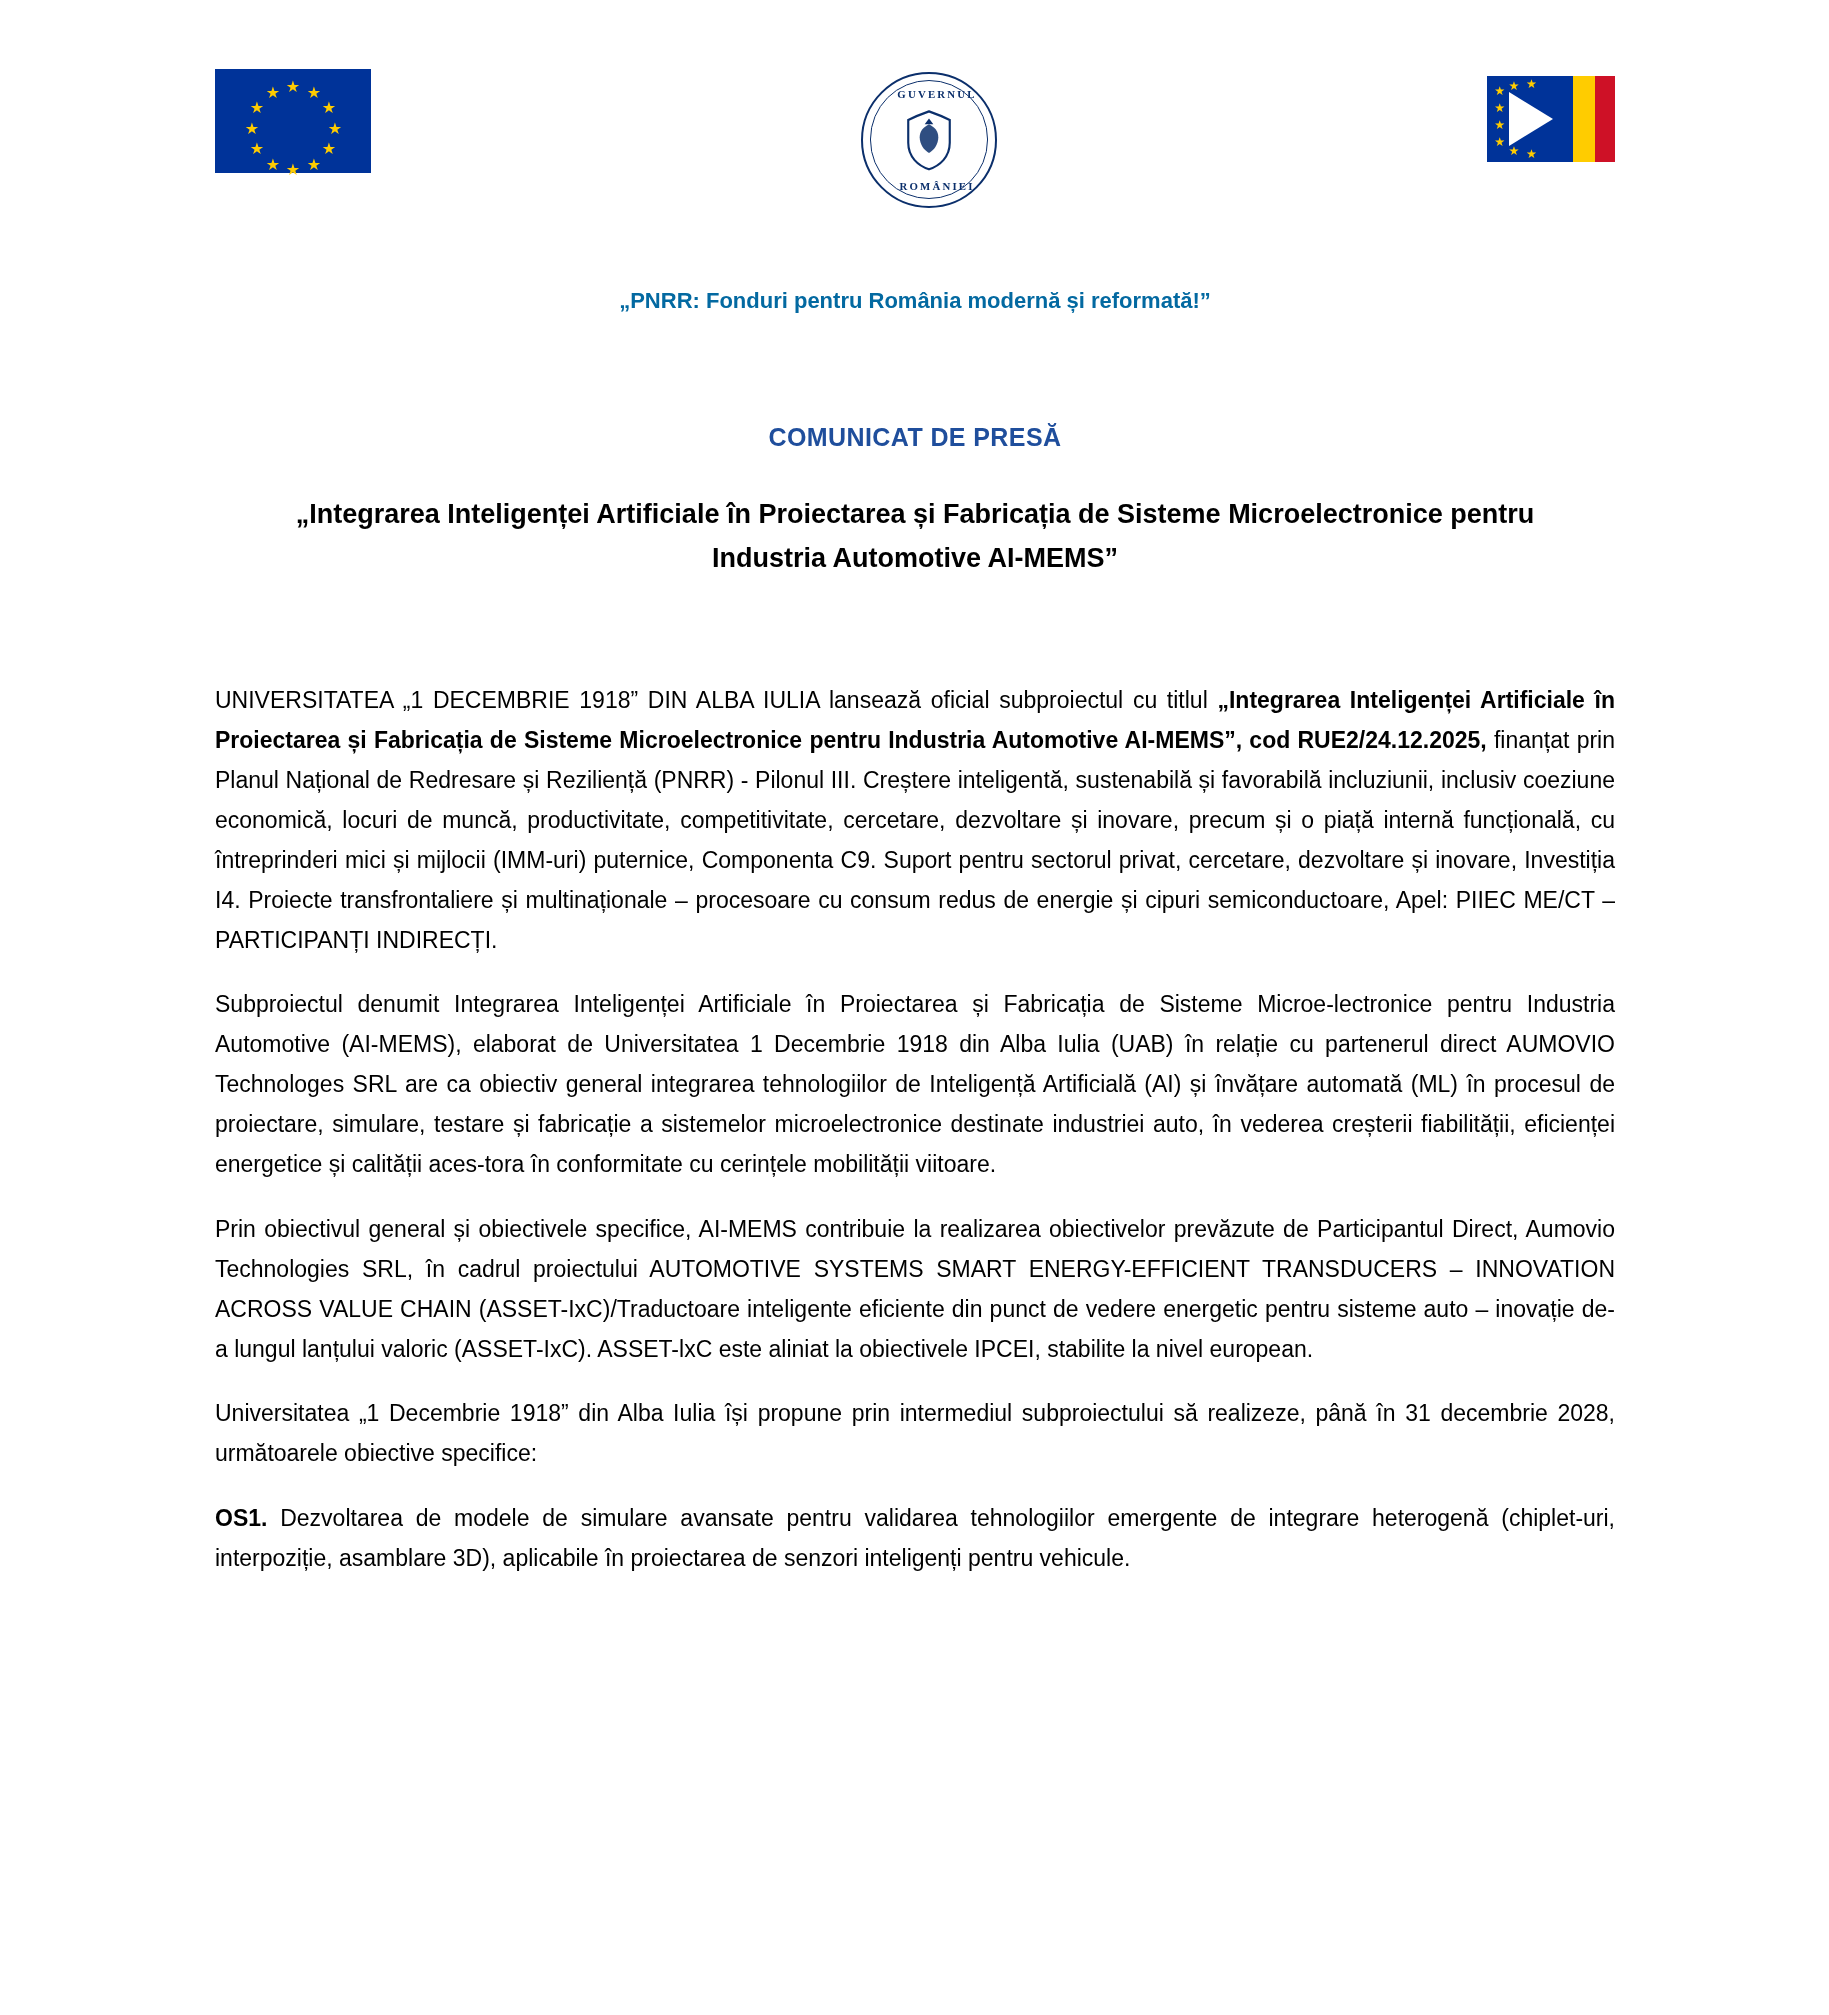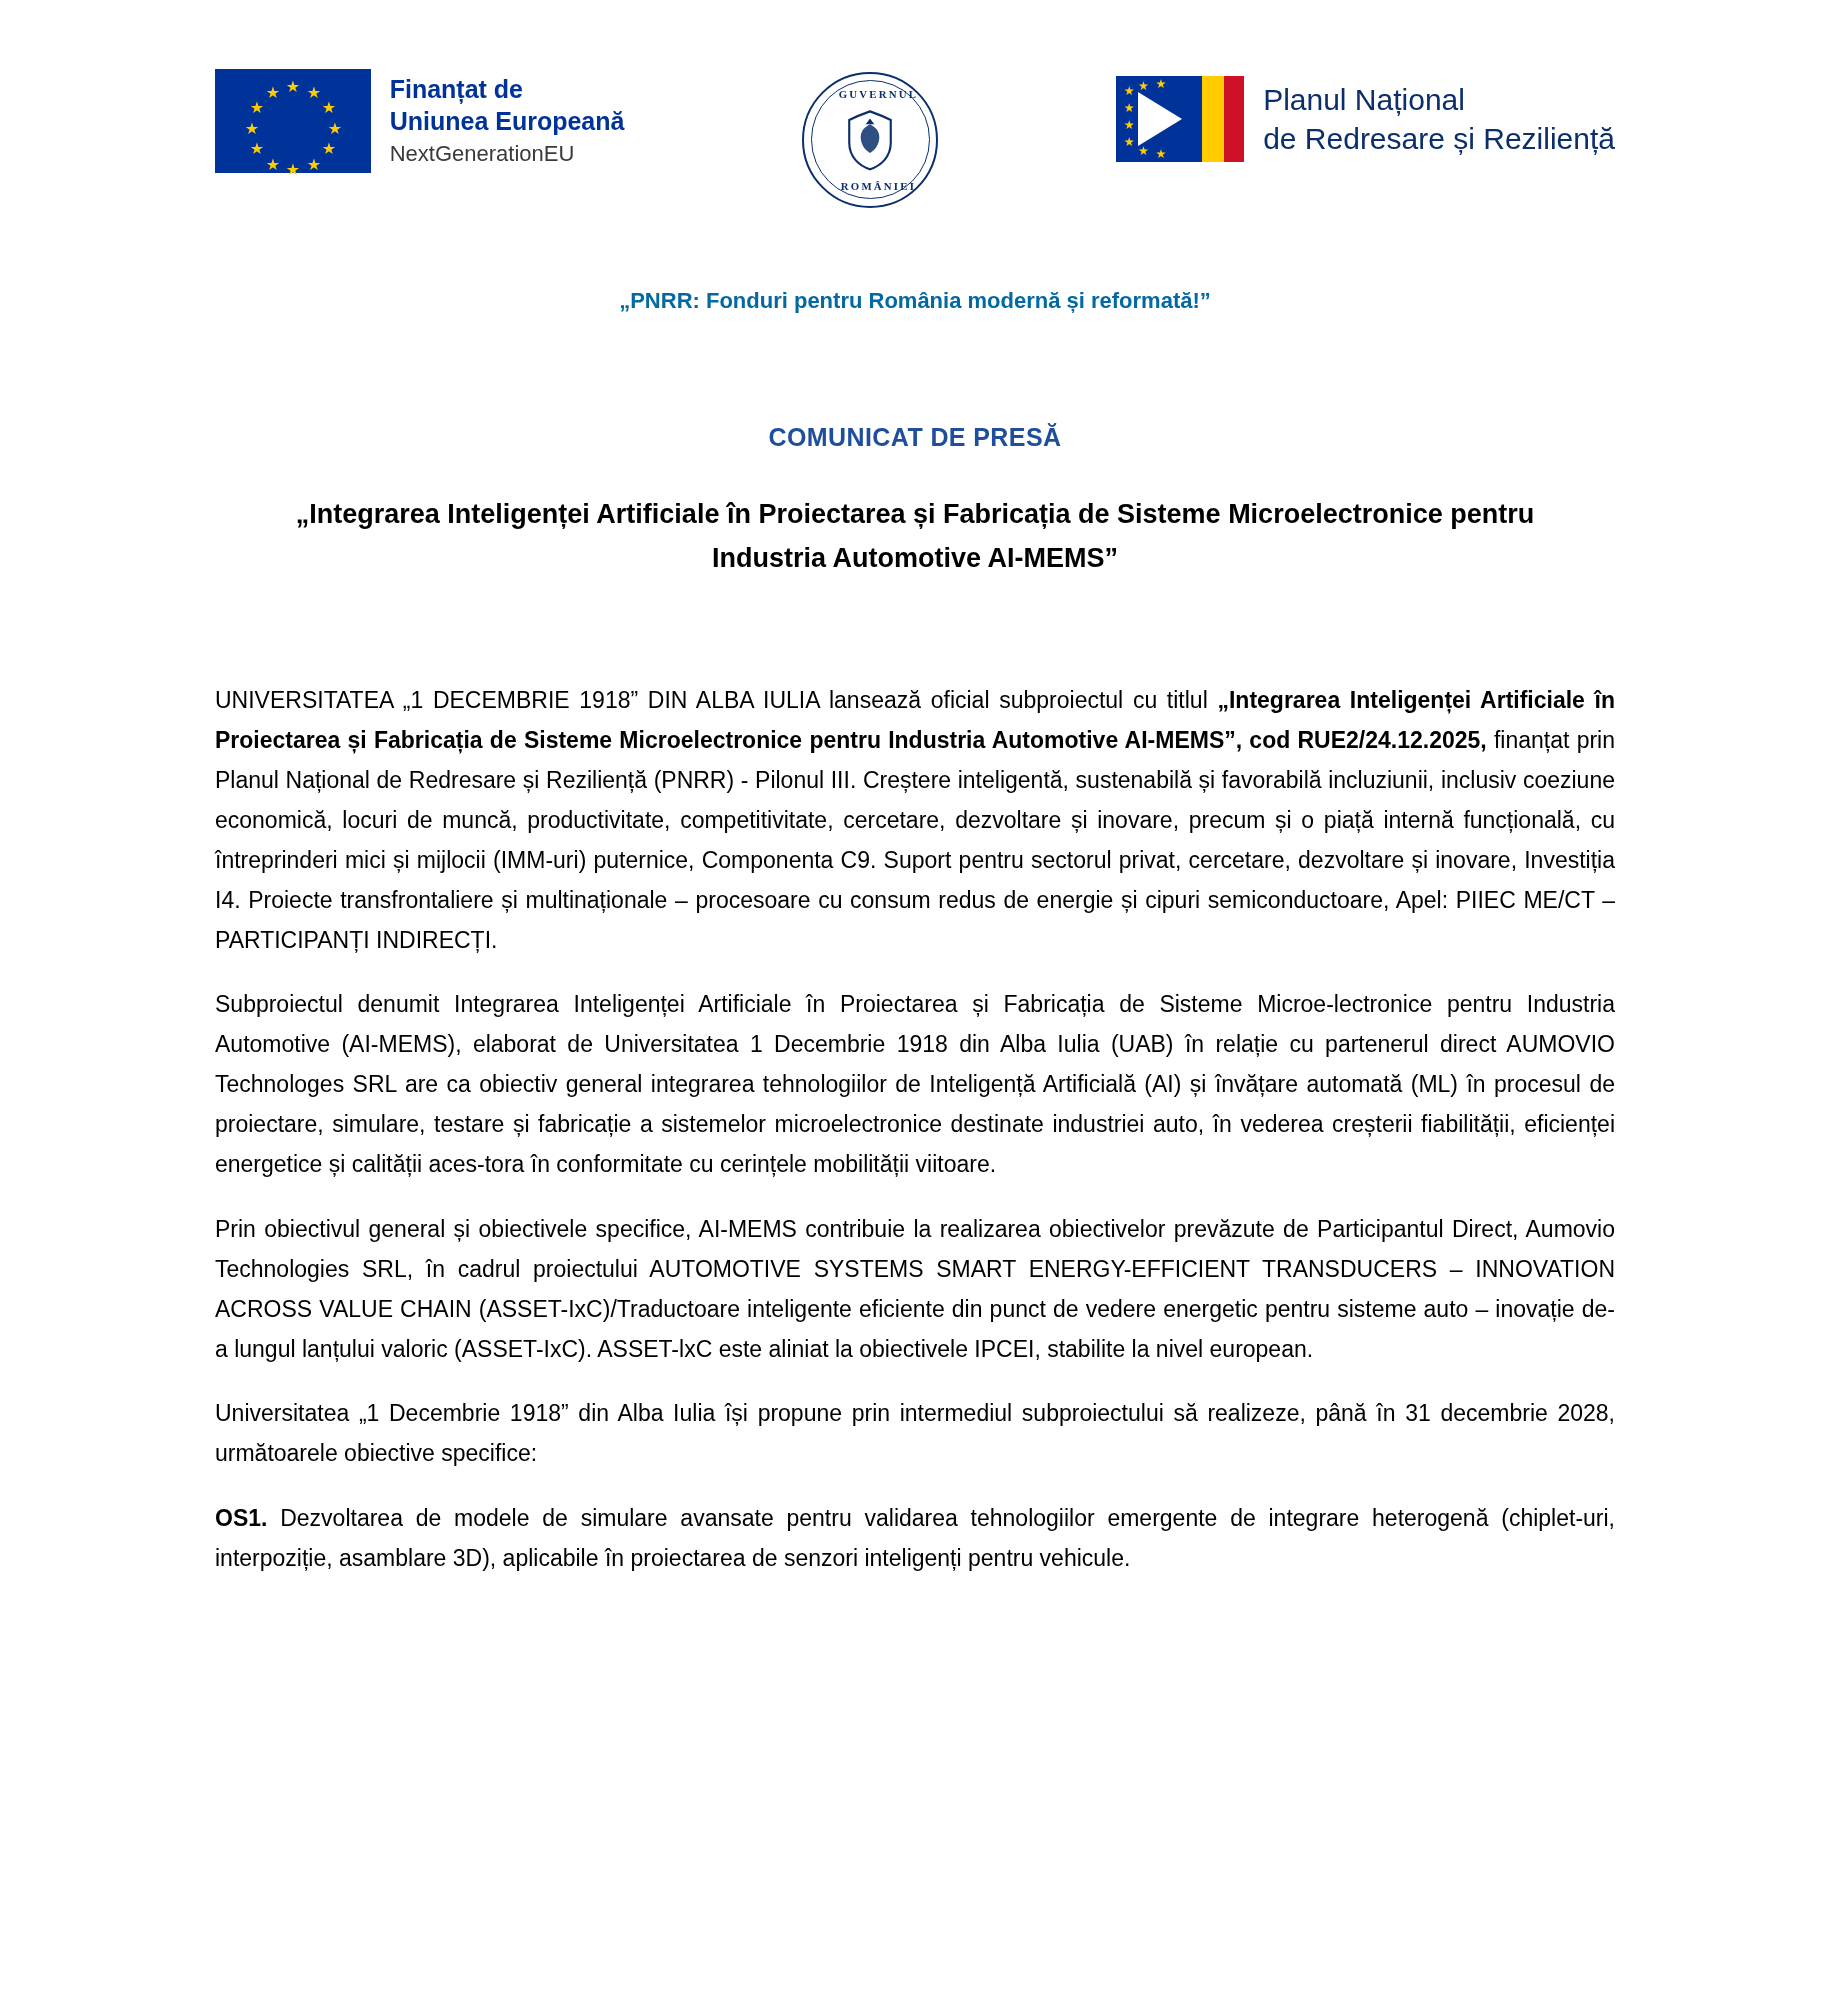--- a/index.html
+++ b/index.html
@@ -237,25 +237,20 @@
         <span class="star" style="left:106px; top:31px;">★</span>
         <span class="star" style="left:112px; top:52px;">★</span>
         <span class="star" style="left:106px; top:72px;">★</span>
         <span class="star" style="left:91px; top:88px;">★</span>
         <span class="star" style="left:70px;  top:93px;">★</span>
         <span class="star" style="left:50px;  top:88px;">★</span>
         <span class="star" style="left:34px;  top:72px;">★</span>
         <span class="star" style="left:29px;  top:52px;">★</span>
         <span class="star" style="left:34px;  top:31px;">★</span>
         <span class="star" style="left:50px;  top:16px;">★</span>
-      </div>
-      <div class="eu-text-block">
-        <div class="l1">Finanțat de</div>
-        <div class="l2">Uniunea Europeană</div>
-        <div class="l3">NextGenerationEU</div>
       </div>
     </div>
 
     <div class="gov-logo">
       <div class="ring-outer"></div>
       <div class="ring-inner"></div>
       <div class="seal-top">GUVERNUL</div>
       <div class="seal-bottom">ROMÂNIEI</div>
       <svg class="crest" viewBox="0 0 78 88">
         <path d="M39 4 C22 10 10 16 10 16 L10 48 C10 68 24 80 39 85 C54 80 68 68 68 48 L68 16 C68 16 56 10 39 4 Z" fill="none" stroke="#0b2f6b" stroke-width="3"></path>
@@ -273,24 +268,20 @@
           <span class="star" style="left:7.2px;  top:60px;">★</span>
           <span class="star" style="left:21.5px;  top:4.3px;">★</span>
           <span class="star" style="left:21.5px;  top:69px;">★</span>
           <span class="star" style="left:39px;  top:1.4px;">★</span>
           <span class="star" style="left:39px;  top:72px;">★</span>
         </div>
         <div class="arrow-white"></div>
         <div class="bar-yellow"></div>
         <div class="bar-red"></div>
       </div>
-      <div class="pnrr-text">
-        <div class="p1">Planul Național</div>
-        <div class="p2">de Redresare și Reziliență</div>
-      </div>
     </div>
 
   </div>
 
   <div class="slogan">„PNRR: Fonduri pentru România modernă și reformată!”</div>
 
   <div class="press-title">COMUNICAT DE PRESĂ</div>
 
 
   <div class="project-title">„Integrarea Inteligenței Artificiale în Proiectarea și Fabricația de Sisteme Microelectronice pentru Industria Automotive AI-MEMS”</div>

